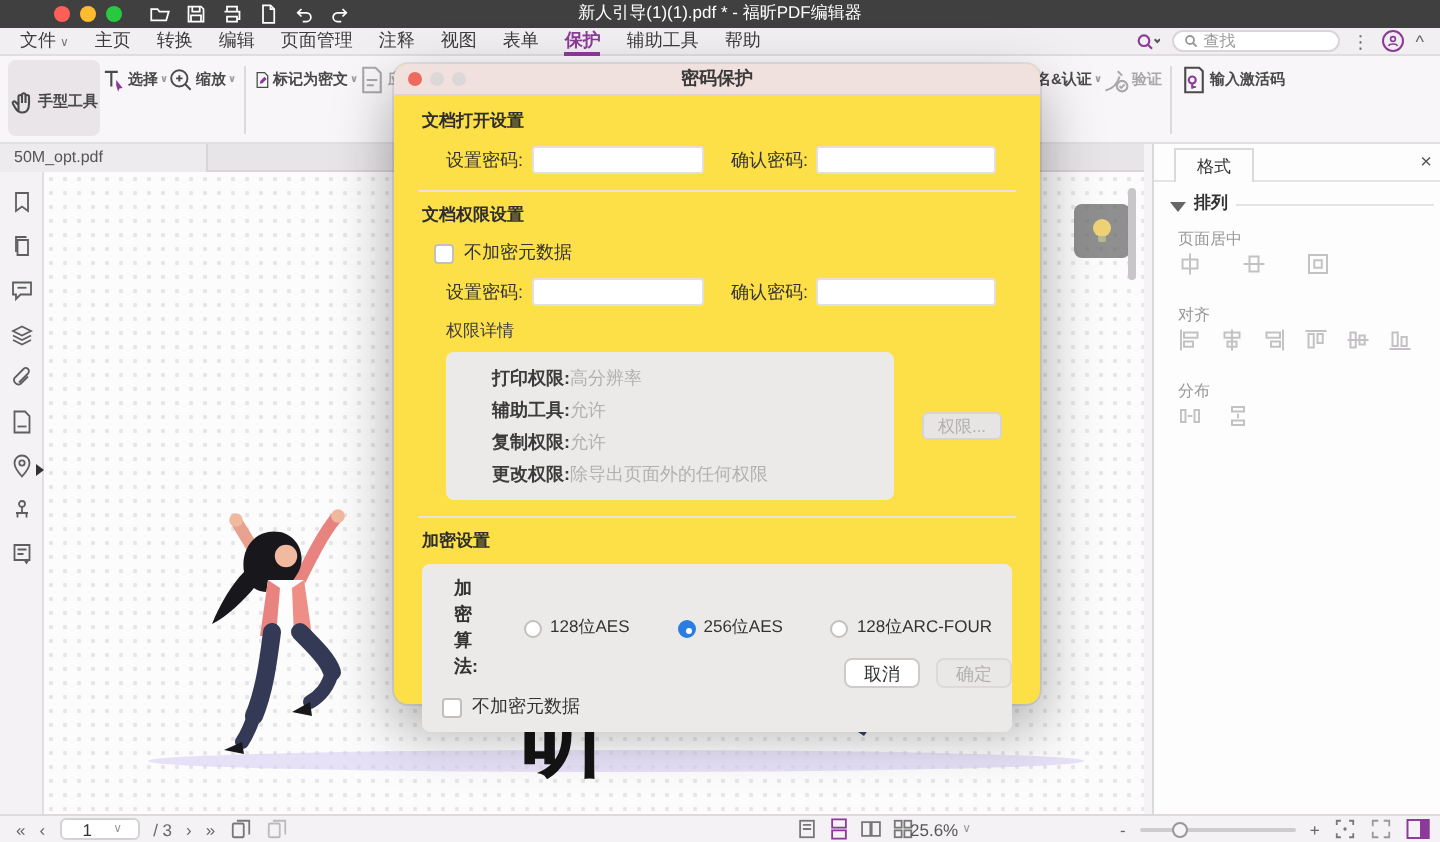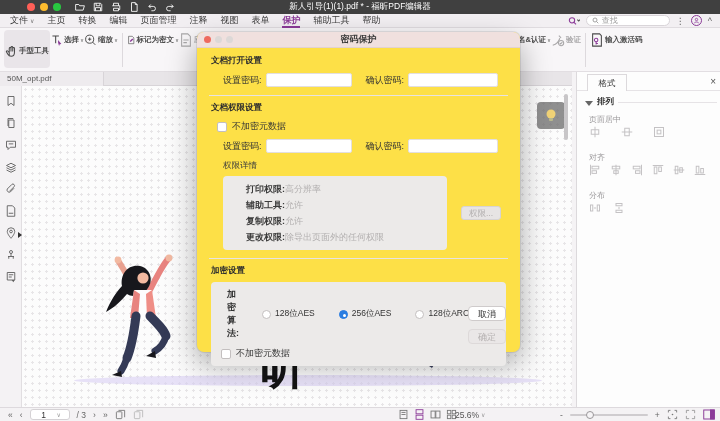--- a/index.html
+++ b/index.html
@@ -102,21 +102,21 @@
   .perm-row .pv { color:#b3b0b0; white-space:nowrap; }
   .perm-btn { margin-left:14px; width:40px; height:14px; background:#e7e4e4; border:1px solid #d7d3d3; border-radius:3px; color:#b3afaf; font-size:8.5px; text-align:center; line-height:12px; }
   .enc-box { background:#eceae9; border-radius:4px; padding:6px 10px; margin-top:4px; }
   .enc-row1 { display:flex; align-items:center; }
   .enc-row1 .alabel { font-weight:bold; margin-right:20px; margin-left:6px; }
   .radio-item { display:flex; align-items:center; gap:4px; margin-right:24px; white-space:nowrap; font-size:8.5px; }
   .radio { width:9px; height:9px; border-radius:50%; background:#fff; border:1px solid #c3bfbf; }
   .radio.sel { background:#2a7de1; border-color:#2a7de1; position:relative; }
   .radio.sel::after { content:""; position:absolute; left:3px; top:3px; width:3px; height:3px; border-radius:50%; background:#fff; }
   .enc-row2 { display:flex; align-items:center; gap:5px; margin-top:7px; }
-  .dlg-footer { position:absolute; right:14px; bottom:8px; display:flex; gap:8px;flex-direction:column; }
+  .dlg-footer { position:absolute; right:14px; bottom:8px; display:flex; gap:8px; }
   .btn { width:38px; height:15px; border-radius:4px; font-size:9px; text-align:center; line-height:14px; }
   .btn.cancel { background:#fff; border:1px solid #cfcbcb; color:#333; }
   .btn.ok-disabled { background:#eae7e7; border:1px solid #ddd9d9; color:#b5b1b1; }
 </style>
 </head>
 <body>
 
 <div id="app">
 
   <div id="titlebar" class="abs">

